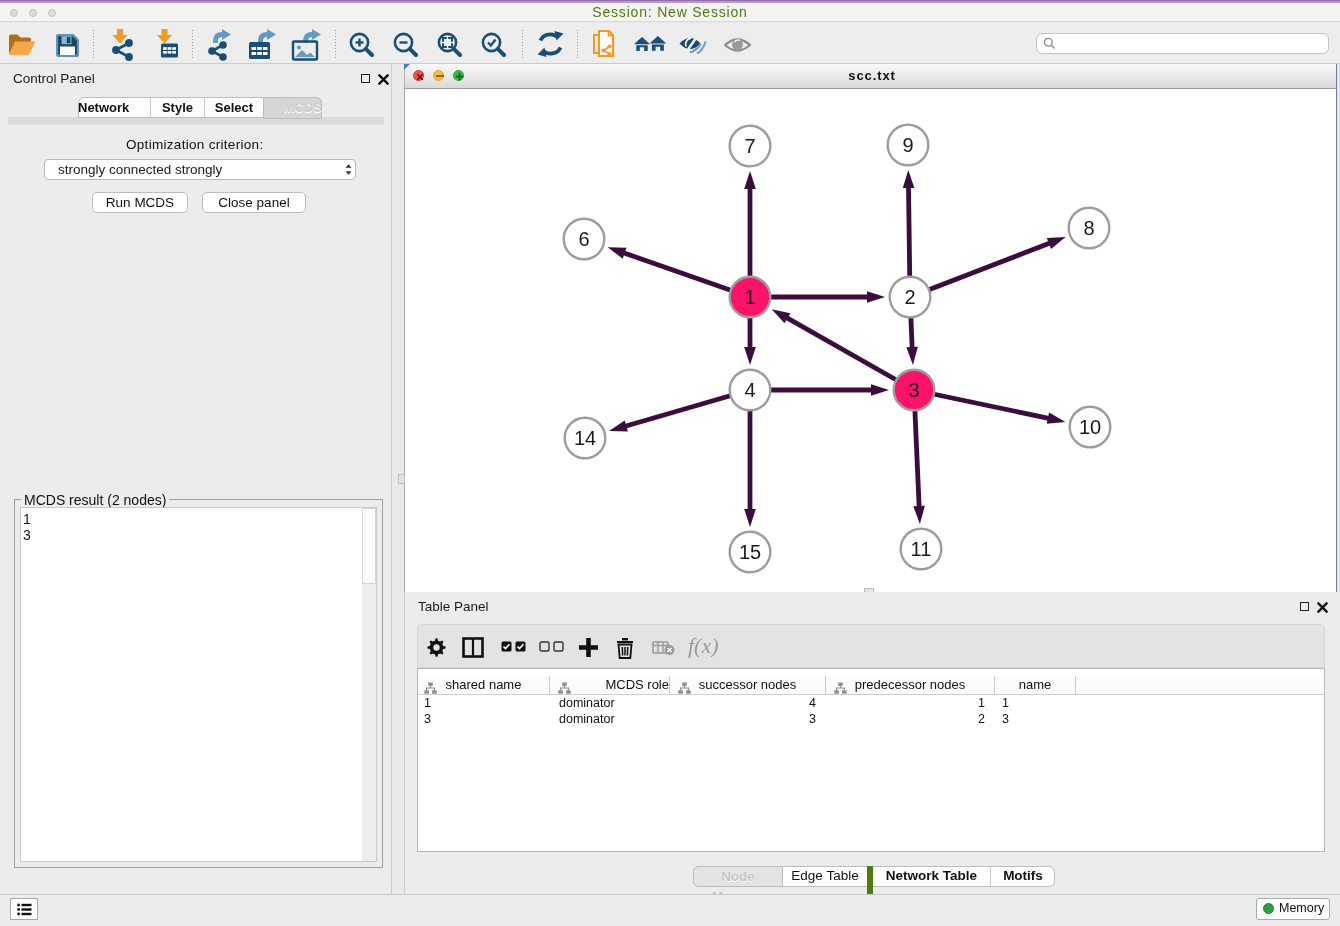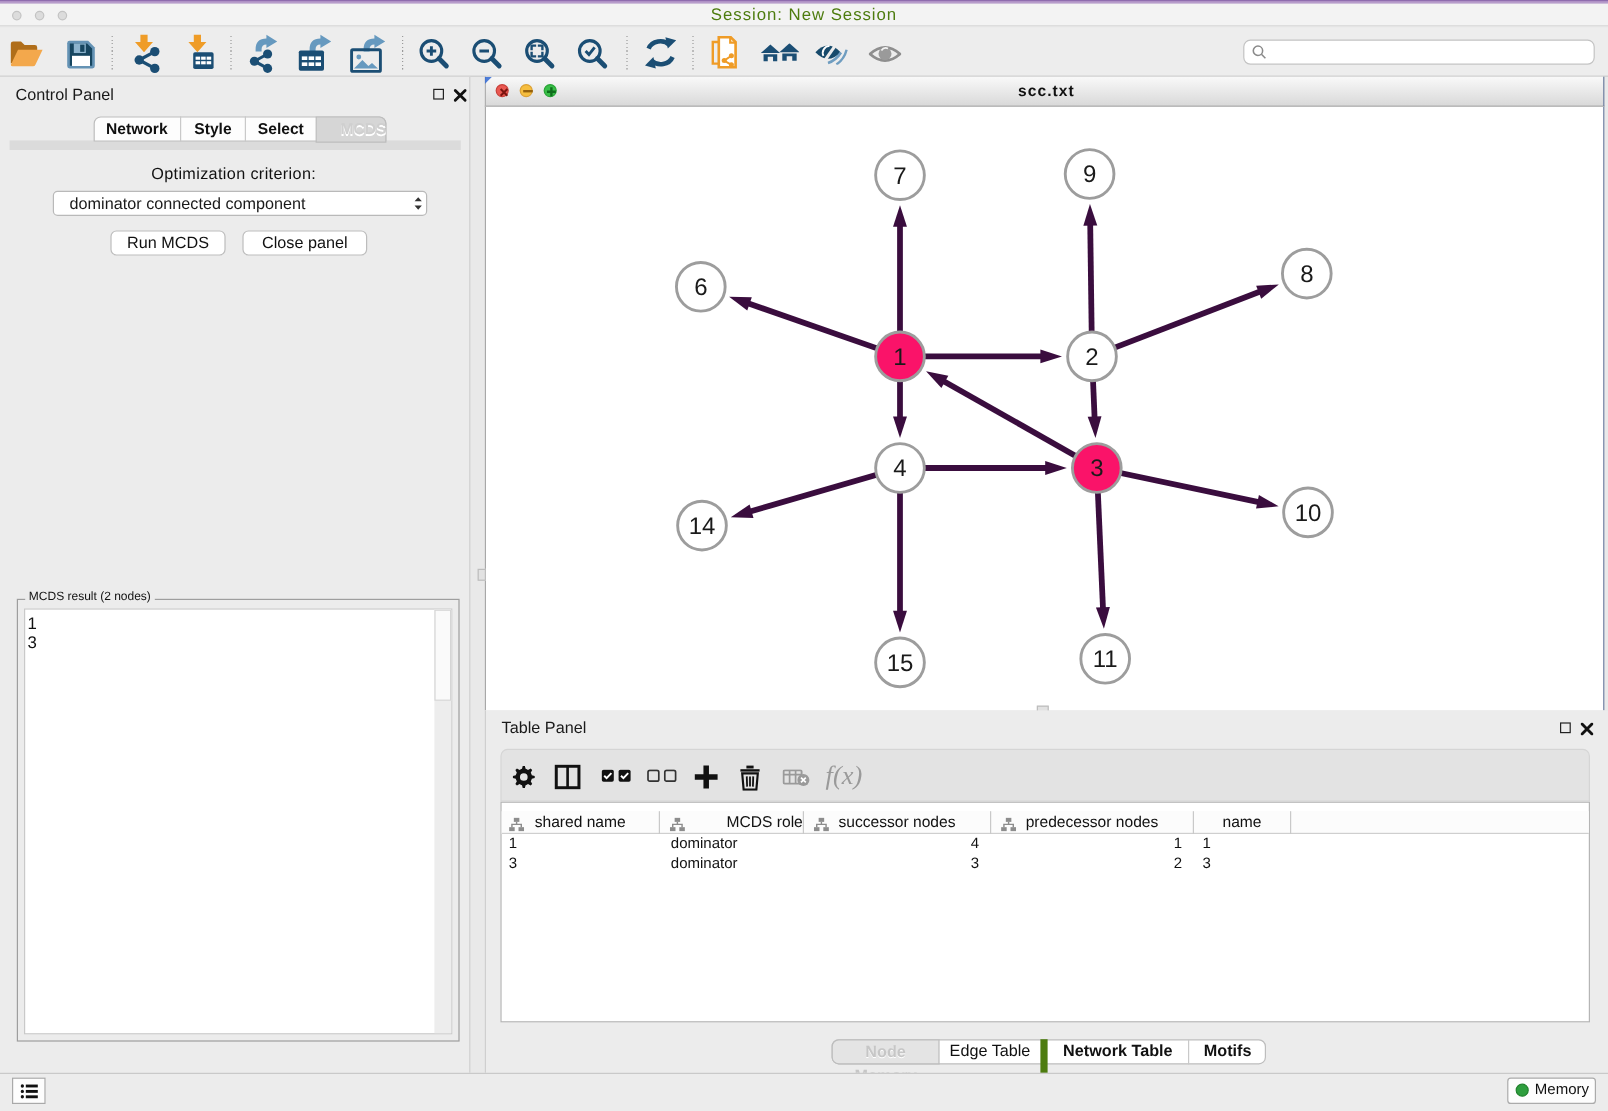--- a/index.html
+++ b/index.html
@@ -154,35 +154,35 @@
 <div class="abs" style="left:0;top:64px;width:392px;height:830px;background:#ececec;border-right:1px solid #cfcfcf"></div>
 <div class="abs" style="left:13px;top:71px;font-size:13.5px;color:#1a1a1a">Control Panel</div>
 <div class="abs" style="left:361px;top:74px;width:9px;height:9px;border:1.6px solid #222"></div>
 <svg class="abs" style="left:378px;top:74px" width="11" height="11" viewBox="0 0 12 12">
     <path d="M1.5 1.5 L10.5 10.5 M10.5 1.5 L1.5 10.5" stroke="#111" stroke-width="2.6" stroke-linecap="round"></path>
   </svg>
 
 <div class="abs" style="left:8px;top:117px;width:376px;height:8px;background:#dbdbdb"></div>
 <div class="abs" style="left:78px;top:97px;width:244px;height:21px;background:#fdfdfd;border:1px solid #bdbdbd;border-radius:6px 6px 0 0;"></div>
 <div class="abs" style="left:263px;top:97px;width:59px;height:22px;background:#d6d6d6;border:1px solid #bdbdbd;border-radius:0 6px 0 0"></div>
-<div class="abs" style="left:78px;top:97px;width:73px;height:21px;border-right:1px solid #c9c9c9;text-align:center;font-size:13px;font-weight:600;color:#111;line-height:21px">Network</div>
+<div class="abs" style="left:78px;top:97px;width:73px;height:21px;border-right:1px solid #c9c9c9;text-align:left;font-size:13px;font-weight:600;color:#111;line-height:21px">Network</div>
 <div class="abs" style="left:151px;top:97px;width:54px;height:21px;border-right:1px solid #c9c9c9;text-align:center;font-size:13px;font-weight:600;color:#111;line-height:21px">Style</div>
 <div class="abs" style="left:205px;top:97px;width:58px;height:21px;text-align:center;font-size:13px;font-weight:600;color:#111;line-height:21px">Select</div>
 <div class="abs" style="left:263px;top:97px;width:59px;height:22px;text-align:right;font-size:13px;font-weight:600;color:#cfcfcf;line-height:22px;text-shadow:0 1px 0 #fff">MCDS</div>
 
 <div class="abs" style="left:126px;top:137px;width:160px;height:16px;font-size:13.5px;letter-spacing:0.3px;color:#111">Optimization criterion:</div>
-<div class="abs" style="left:44px;top:159px;width:312px;height:21px;background:#fff;border:1px solid #b9b9b9;border-radius:4px;font-size:13.5px;color:#1a1a1a;line-height:19.5px;padding-left:13px">dominator connected component</div>
+<div class="abs" style="left:44px;top:159px;width:312px;height:21px;background:#fff;border:1px solid #b9b9b9;border-radius:4px;font-size:13.5px;color:#1a1a1a;line-height:19.5px;padding-left:13px">strongly connected strongly</div>
 <svg class="abs" style="left:343px;top:163px" width="11" height="13" viewBox="0 0 12 15">
     <path d="M2.5 5.5 L6 1.5 L9.5 5.5 Z M2.5 9.5 L6 13.5 L9.5 9.5 Z" fill="#333"></path>
   </svg>
 <div class="abs" style="left:92px;top:192px;width:96px;height:21px;background:#fff;border:1px solid #bdbdbd;border-radius:5px;text-align:center;font-size:13.5px;color:#111;line-height:19px">Run MCDS</div>
 <div class="abs" style="left:202px;top:192px;width:104px;height:21px;background:#fff;border:1px solid #bdbdbd;border-radius:5px;text-align:center;font-size:13.5px;color:#111;line-height:19px">Close panel</div>
 
 <div class="abs" style="left:14px;top:499px;width:369px;height:369px;border:1px solid #9e9e9e"></div>
-<div class="abs" style="left:21px;top:492px;background:#ececec;padding:0 3px;font-size:10px;color:#111">MCDS result (2 nodes)</div>
+<div class="abs" style="left:21px;top:492px;background:#ececec;padding:0 3px;font-size:14px;color:#111">MCDS result (2 nodes)</div>
 <div class="abs" style="left:20px;top:507px;width:357px;height:355px;background:#fff;border:1px solid #c9c9c9"></div>
 <div class="abs" style="left:362px;top:508px;width:14px;height:353px;background:#ededed"></div>
 <div class="abs" style="left:362px;top:508px;width:14px;height:76px;background:#fafafa;border:1px solid #d5d5d5"></div>
 <div class="abs" style="left:23px;top:511px;font-size:14px;color:#111;line-height:16.2px">1<br>3</div>
 
 <div class="abs" style="left:404px;top:64px;width:933px;height:25px;background:linear-gradient(#f9f9f9,#d9d9d9);border-bottom:1px solid #9b9b9b;border-left:1px solid #b0b0b0;border-right:1.5px solid #6c7c9e"></div>
 <svg class="abs" style="left:404px;top:64px" width="6" height="6">
     <path d="M0 0 L6 0 L0 6 Z" fill="#3b6fd4" opacity="0.9"></path>
   </svg>
 <div class="abs" style="left:404px;top:68px;width:936px;height:17px;text-align:center;font-size:13px;font-weight:600;color:#111;letter-spacing:0.9px">scc.txt</div>

